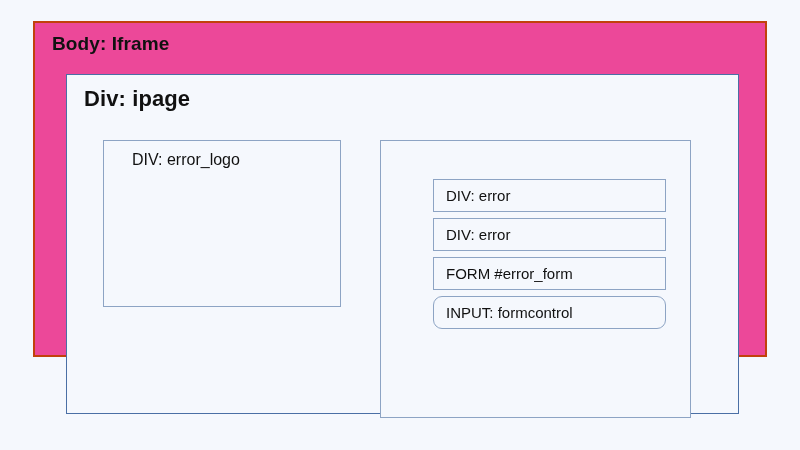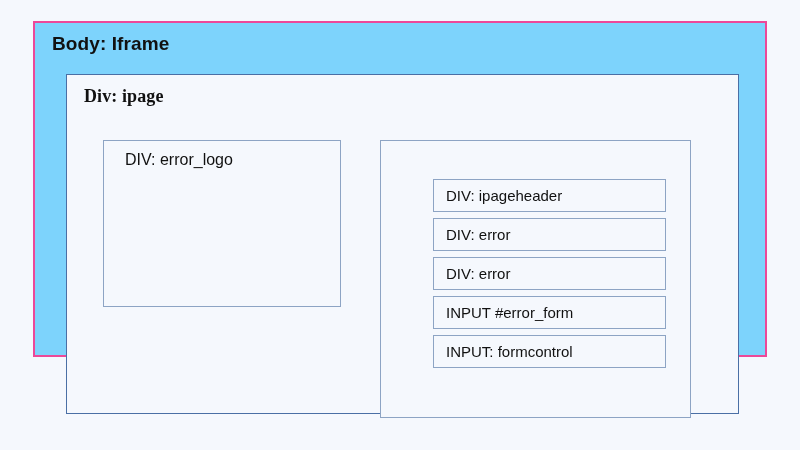--- a/index.html
+++ b/index.html
@@ -24,22 +24,22 @@
   }
 
   
   .box-body {
     position: absolute;
     left: 33px;
     top: 21px;
     width: 734px;
     height: 336px;
     box-sizing: border-box;
-    border: 2px solid #ec4899;
-    background: #7dd3fc;
+    border: 2px solid #c2410c;
+    background: #ec4899;
   }
   .label-body {
     position: absolute;
     left: 17px;
     top: 10px;
     font-size: 19px;
     font-weight: bold;
     letter-spacing: 0.1px;
     color: #111111;
     white-space: nowrap;
@@ -53,42 +53,41 @@
     width: 673px;
     height: 340px;
     box-sizing: border-box;
     border: 1px solid #4a6fa5;
     background: #f5f8fd;
   }
   .label-ipage {
     position: absolute;
     left: 17px;
     top: 11px;
-    font-size: 18px;
+    font-size: 22px;
     font-weight: bold;
     letter-spacing: 0.1px;
     color: #111111;
     white-space: nowrap;
-    font-family: Liberation Serif, serif;
   }
 
   
   .box-logo {
     position: absolute;
     left: 36px;
     top: 65px;
     width: 238px;
     height: 167px;
     box-sizing: border-box;
     border: 1px solid #8da4c4;
     background: #f5f8fd;
   }
   .label-logo {
     position: absolute;
-    left: 21px;
+    left: 28px;
     top: 10px;
     font-size: 16px;
     font-weight: normal;
     color: #111111;
     white-space: nowrap;
   }
 
   
   .box-main {
     position: absolute;
@@ -122,20 +121,21 @@
     height: 33px;
     margin-bottom: 6px;
     border: 1px solid #8da4c4;
     background: #f5f8fd;
     display: flex;
     align-items: center;
     padding-left: 12px;
   }
   .row:last-child {
     margin-bottom: 16px;
+    border-radius: 9px;
   }
   .row-label {
     font-size: 15px;
     font-weight: normal;
     color: #111111;
     white-space: nowrap;
   }
 </style>
 </head>
 <body>
@@ -149,35 +149,32 @@
       <div class="label-ipage">Div: ipage</div>
 
       <div class="box-logo">
         <div class="label-logo">DIV: error_logo</div>
       </div>
 
       <div class="box-main">
 
         <div class="rows">
 
-          <div class="row">
-            <span class="row-label">DIV: ipageheader</span>
-          </div>
 
           <div class="row">
             <span class="row-label">DIV: error</span>
           </div>
 
           <div class="row">
             <span class="row-label">DIV: error</span>
           </div>
 
 
           <div class="row">
-            <span class="row-label">INPUT #error_form</span>
+            <span class="row-label">FORM #error_form</span>
           </div>
 
           <div class="row">
             <span class="row-label">INPUT: formcontrol</span>
           </div>
 
         </div>
       </div>
     </div>
   </div>

